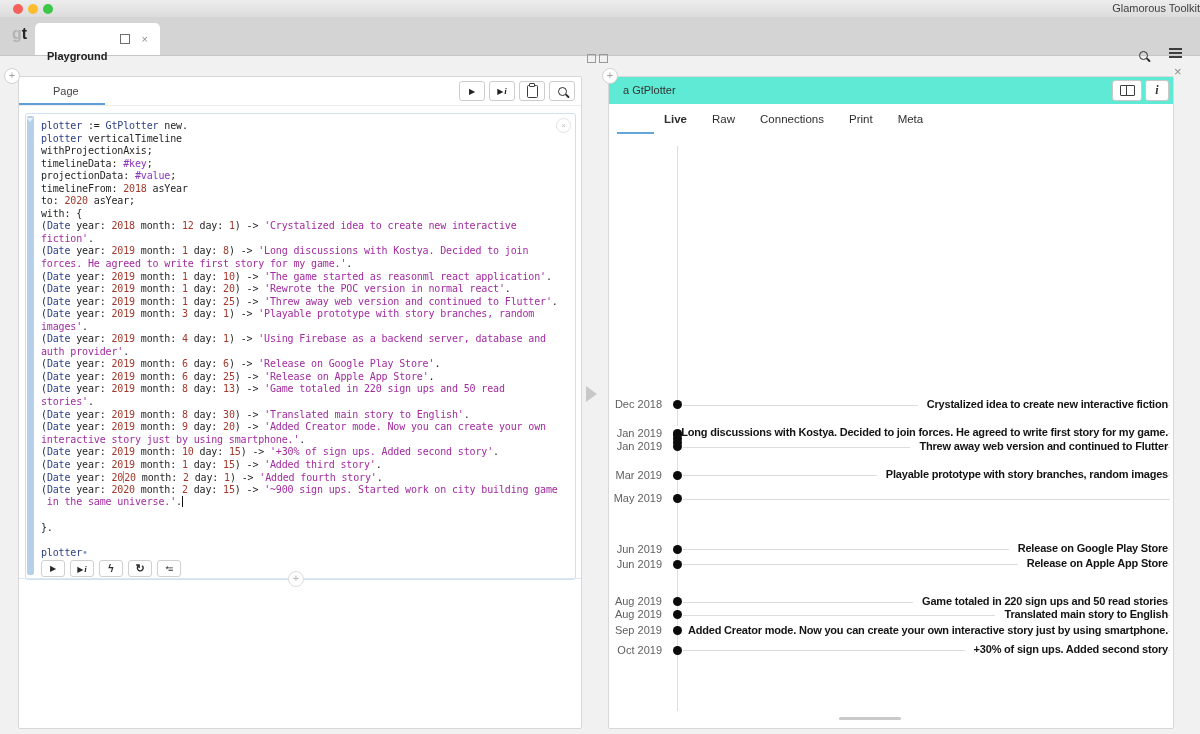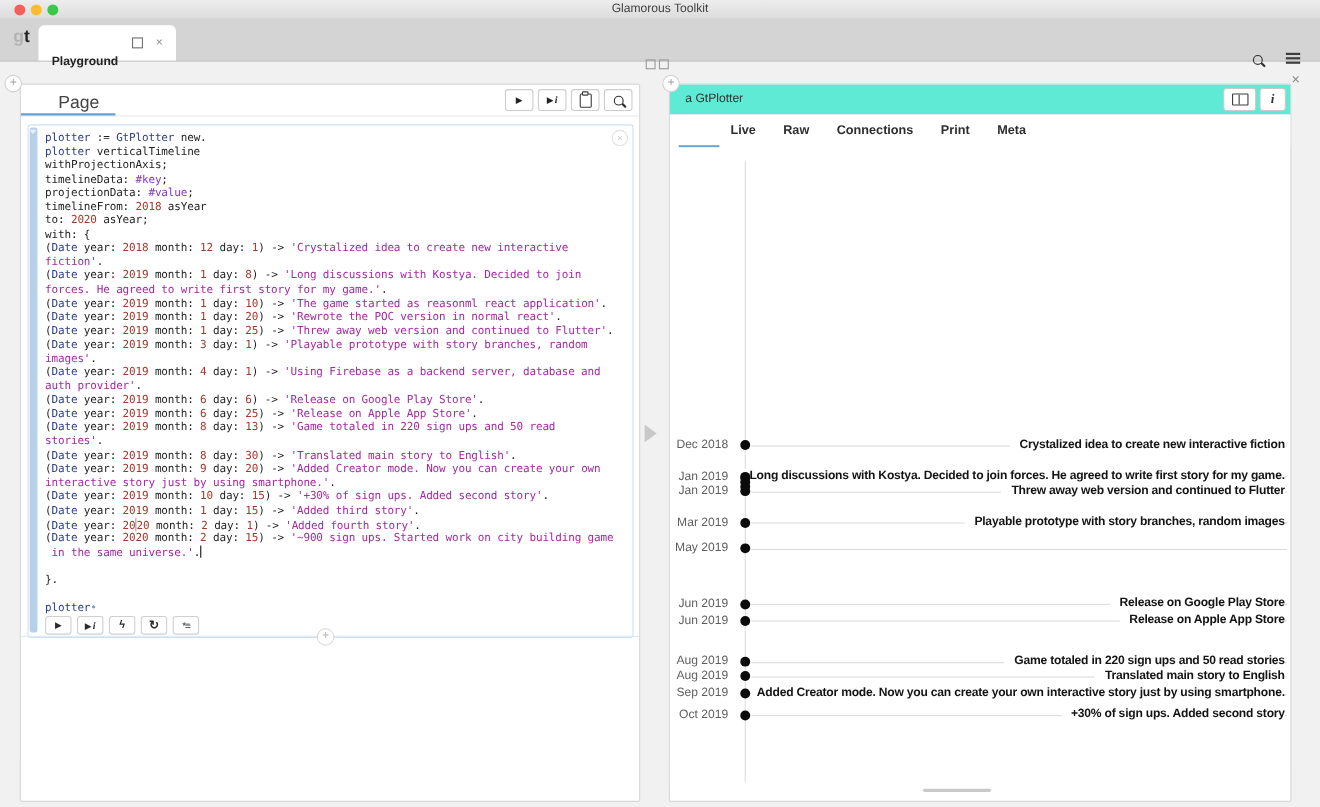--- a/index.html
+++ b/index.html
@@ -7,21 +7,21 @@
        font-family:"Liberation Sans",sans-serif;-webkit-font-smoothing:antialiased;}
 
   
   .titlebar{position:absolute;left:0;top:0;width:1200px;height:17px;
             background:linear-gradient(#ededed,#dcdcdc);border-bottom:1px solid #c3c3c3;}
   .traffic{position:absolute;top:4px;width:10px;height:10px;border-radius:50%;}
   .t-red{left:13px;background:#f4605a;}
   .t-yellow{left:28px;background:#fbbd2e;}
   .t-green{left:43px;background:#3bc748;}
   .window-title{position:absolute;left:0;right:0;top:0;height:17px;line-height:17px;
-                text-align:center;font-size:11px;color:#3f3f3f;}
+                text-align:right;font-size:11px;color:#3f3f3f;}
 
   
   .tabbar{position:absolute;left:0;top:17px;width:1200px;height:38px;background:#d4d4d4;
           border-bottom:1px solid #c6c6c6;}
   .gt-logo{position:absolute;left:12px;top:8px;font-size:16px;letter-spacing:0;}
   .gt-logo .g{color:#b3b3b3;font-weight:700;}
   .gt-logo .t{color:#242424;font-weight:700;}
   .main-tab{position:absolute;left:35px;top:6px;height:32px;background:#fff;
             border-radius:5px 5px 0 0;display:flex;align-items:center;padding:0 12px;}
   .main-tab .lbl{font-size:11px;color:#222;font-weight:600;margin-top:34px;}
@@ -42,21 +42,21 @@
   .flow-arrow{position:absolute;width:0;height:0;border-left:11px solid #c8c8c8;
               border-top:8px solid transparent;border-bottom:8px solid transparent;}
 
   
   .pane{position:absolute;background:#fff;border:1px solid #d8d8d8;border-radius:2px;}
   #left-pane{left:18px;top:76px;width:562px;height:651px;}
   #right-pane{left:608px;top:76px;width:564px;height:651px;}
 
   
   .lp-header{position:absolute;left:0;top:0;right:0;height:28px;border-bottom:1px solid #ececec;}
-  .lp-title{position:absolute;left:12px;top:8px;font-size:16px;color:#444;padding-left:22px;}
+  .lp-title{position:absolute;left:12px;top:8px;font-size:11px;color:#444;padding-left:22px;}
   .page-underline{position:absolute;left:0;top:26px;width:86px;height:2px;background:#5f9fd6;}
   .lp-toolbar{position:absolute;right:6px;top:4px;display:flex;gap:4px;}
   .tool-btn{width:26px;height:20px;background:#fff;border:1px solid #cdcdcd;border-radius:3px;
             display:flex;align-items:center;justify-content:center;font-size:8px;color:#222;padding:0;}
   .play-i{font-style:italic;font-weight:700;font-size:9px;margin-left:1px;font-family:"Liberation Serif",serif;}
   .clip{display:inline-block;width:9px;height:11px;border:1.2px solid #3c3c3c;border-radius:1.5px;position:relative;}
   .clip::before{content:"";position:absolute;left:1.6px;top:-2.4px;width:4px;height:1.6px;
                 border:1.2px solid #3c3c3c;background:#fff;border-radius:1px;}
 
   
@@ -92,21 +92,21 @@
   .rp-header-btns{position:absolute;right:4px;top:3px;display:flex;gap:3px;}
   .hdr-btn{height:21px;background:#fff;border:1px solid #c9c9c9;border-radius:3px;
            display:flex;align-items:center;justify-content:center;padding:0;}
   .hdr-btn.book-b{width:30px;}
   .hdr-btn.info-b{width:24px;font-family:"Liberation Serif",serif;font-style:italic;font-weight:700;
                   font-size:12px;color:#333;}
   .book{display:inline-block;width:13px;height:9px;border:1.3px solid #3c3c3c;border-radius:1px;position:relative;}
   .book::after{content:"";position:absolute;left:5.2px;top:0;bottom:0;width:1.3px;background:#3c3c3c;}
   .rp-tabs{position:absolute;left:0;top:27px;right:0;height:30px;background:#fff;
            display:flex;align-items:center;padding-left:14px;gap:25px;}
-  .rp-tab{font-size:11.5px;color:#2e2e2e;font-weight:bold;}
+  .rp-tab{font-size:11.5px;color:#2e2e2e;}
   .tab-underline{position:absolute;left:8px;top:55px;width:37px;height:2px;background:#64a6da;}
 
   
   .chart{position:absolute;left:0;top:57px;width:562px;height:581px;overflow:hidden;background:#fff;}
   .axis{position:absolute;left:68px;top:12px;width:1px;height:565px;background:#dedede;}
   .ev-line{position:absolute;height:1px;background:#dcdcdc;}
   .ev-dot{position:absolute;width:9px;height:9px;border-radius:50%;background:#0b0b0b;}
   .ev-label{position:absolute;right:3px;font-size:11px;font-weight:700;color:#141414;
             background:#fff;padding-left:9px;white-space:nowrap;letter-spacing:-0.2px;}
   .ev-month{position:absolute;right:509px;font-size:11px;color:#5f5f5f;white-space:nowrap;}

